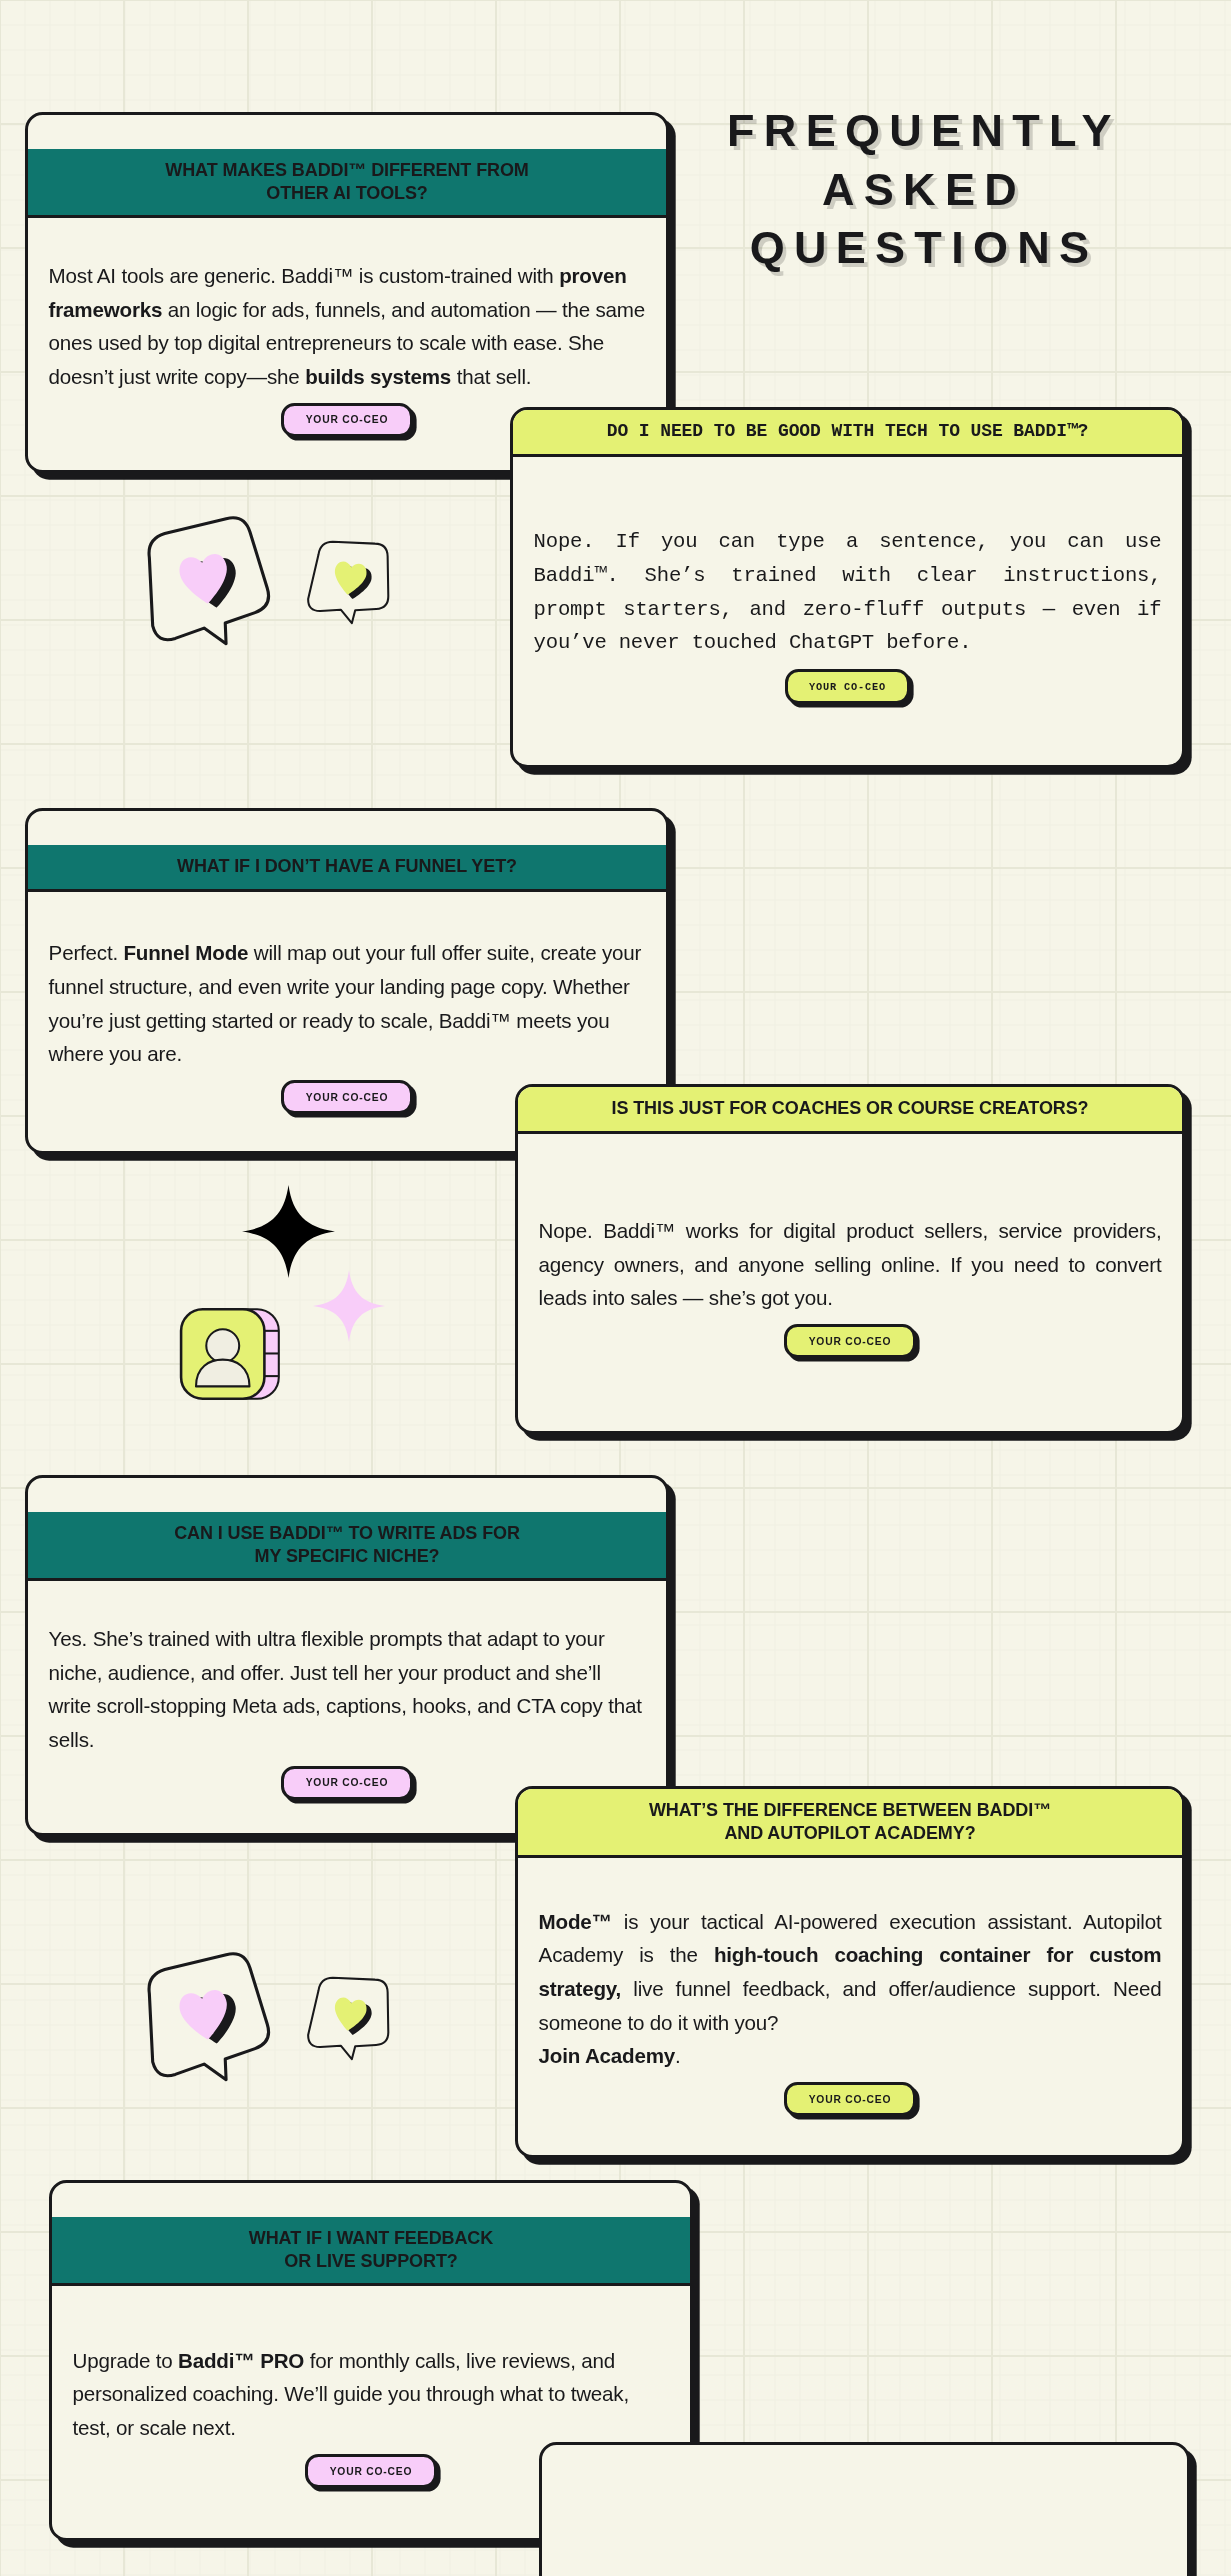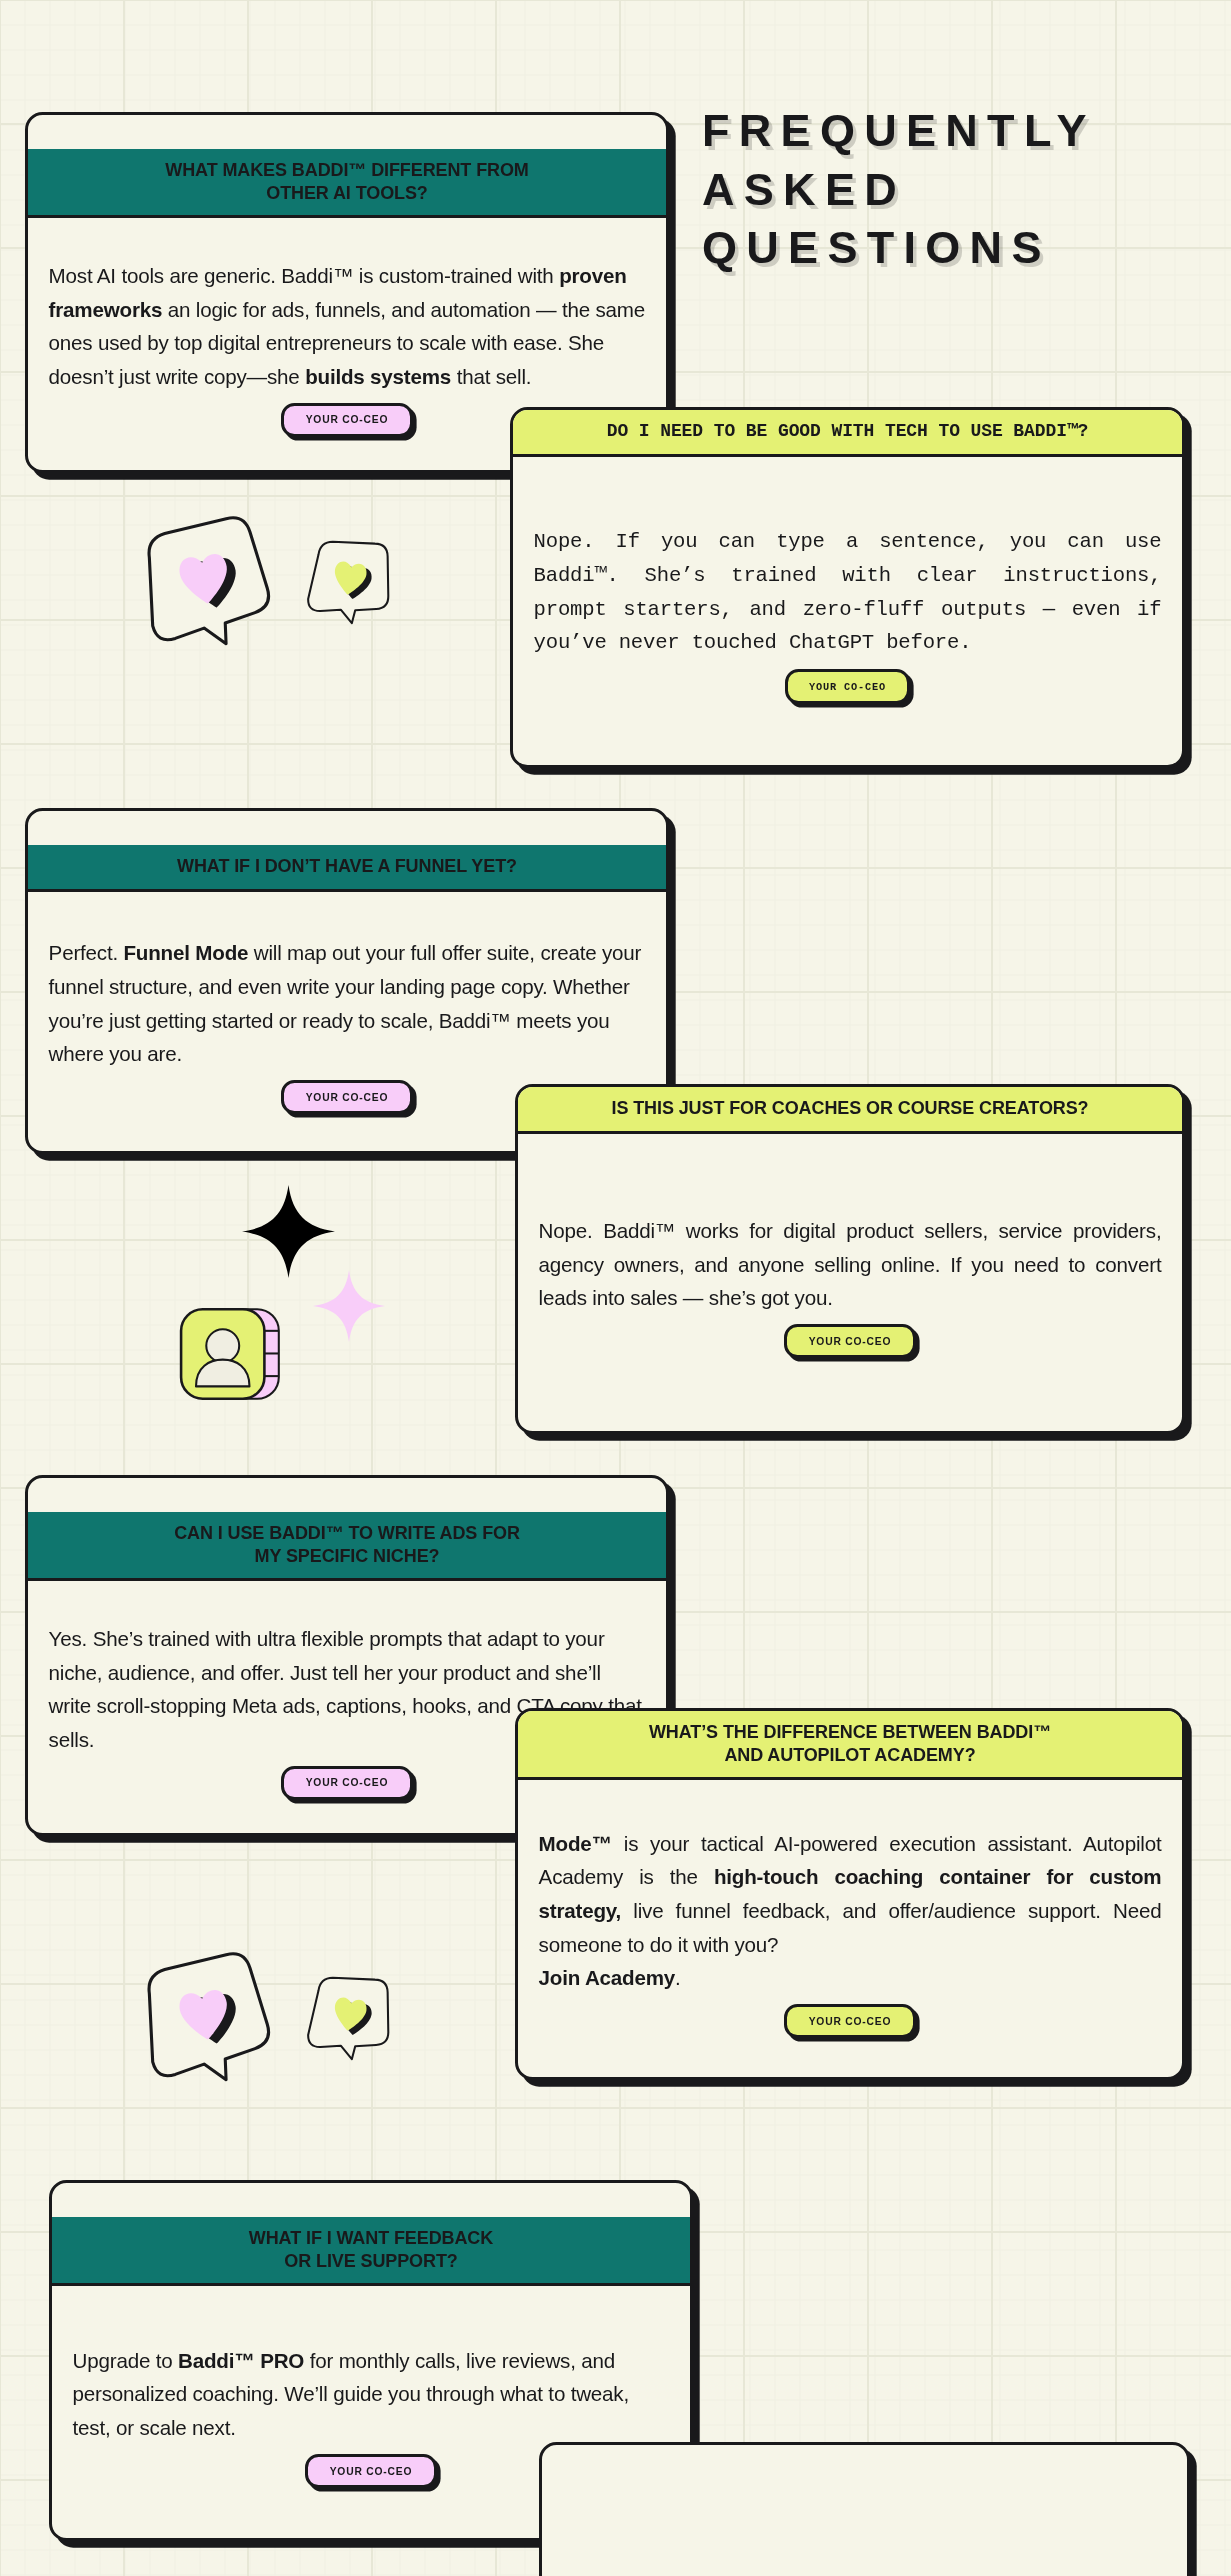--- a/index.html
+++ b/index.html
@@ -26,22 +26,22 @@
       124px 124px,
       124px 124px,
       25px 25px,
       25px 25px;
     background-position: -1px -1px, -1px -1px, -0.5px -0.5px, -0.5px -0.5px;
   }
 
   
   #faq-title {
     position:absolute;
-    left:702px; top:102px; width:484px;
-    text-align:left;
+    left:682px; top:102px; width:484px;
+    text-align:center;
     font-weight:bold;
     font-size:45px;
     line-height:1.30;
     letter-spacing:9.3px;
     color:#19191B;
     text-shadow:3.6px 3.6px 0 rgba(0,0,0,0.16);
     text-transform:uppercase;
     white-space:pre-line;
   }
 
@@ -163,21 +163,21 @@
   <div class="card-head">CAN I USE BADDI™ TO WRITE ADS FOR
 MY SPECIFIC NICHE?</div>
   <div class="card-body">
     <p class="card-text">Yes. She’s trained with ultra flexible prompts that adapt to your niche, audience, and offer. Just tell her your product and she’ll write scroll-stopping Meta ads, captions, hooks, and CTA copy that sells.</p>
     <div class="cta-wrap">
         <span class="cta">YOUR CO-CEO</span>
       </div>
   </div>
 </section>
 
-<section class="card green justify" style="left:515px; top:1708px; width:670px; height:372px;">
+<section class="card green justify" style="left:515px; top:1786px; width:670px; height:372px;">
   <div class="card-head">WHAT’S THE DIFFERENCE BETWEEN BADDI™
 AND AUTOPILOT ACADEMY?</div>
   <div class="card-body">
     <p class="card-text"><b>Mode™</b> is your tactical AI-powered execution assistant. Autopilot Academy is the <b>high-touch coaching container for custom strategy,</b> live funnel feedback, and offer/audience support. Need someone to do it with you?<br><b>Join Academy</b>.</p>
     <div class="cta-wrap">
         <span class="cta">YOUR CO-CEO</span>
       </div>
   </div>
 </section>
 

